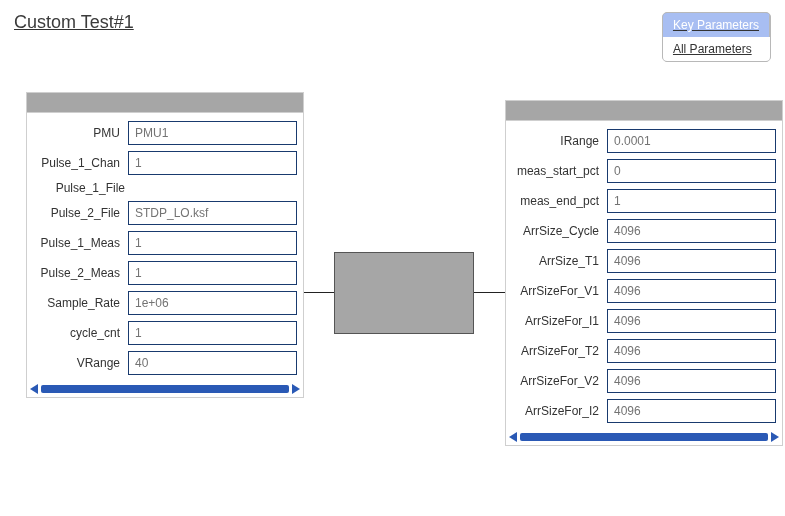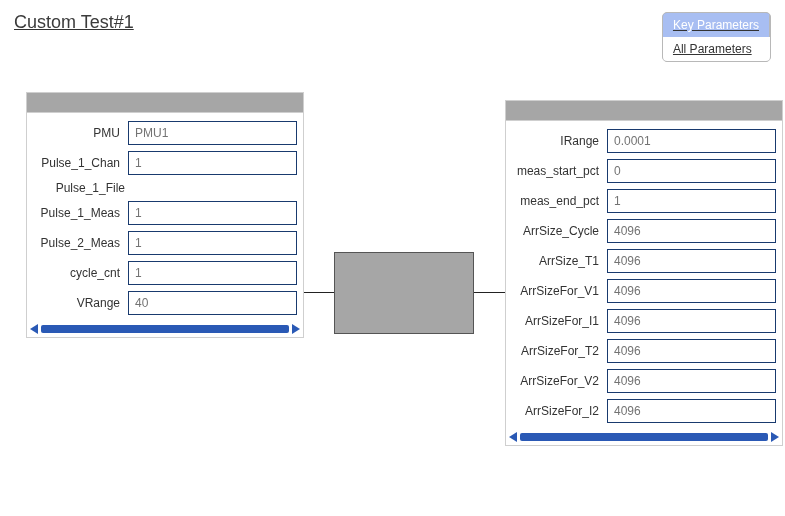--- a/index.html
+++ b/index.html
@@ -165,26 +165,34 @@
           <input class="param-input" type="text" value="PMU1" style="">
         </div>
         <div class="param-row">
           <div class="param-label">Pulse_1_Chan</div>
           <input class="param-input" type="text" value="1" style="">
         </div>
         <div class="param-row">
           <div class="param-label">Pulse_1_File</div>
         </div>
         <div class="param-row">
+          <div class="param-label">Pulse_2_File</div>
+          <input class="param-input" type="text" value="STDP_LO.ksf" style="">
+        </div>
+        <div class="param-row">
           <div class="param-label">Pulse_1_Meas</div>
           <input class="param-input" type="text" value="1" style="">
         </div>
         <div class="param-row">
           <div class="param-label">Pulse_2_Meas</div>
           <input class="param-input" type="text" value="1" style="">
+        </div>
+        <div class="param-row">
+          <div class="param-label">Sample_Rate</div>
+          <input class="param-input" type="text" value="1e+06" style="">
         </div>
         <div class="param-row">
           <div class="param-label">cycle_cnt</div>
           <input class="param-input" type="text" value="1" style="">
         </div>
         <div class="param-row">
           <div class="param-label">VRange</div>
           <input class="param-input" type="text" value="40" style="">
         </div>
       </div>

